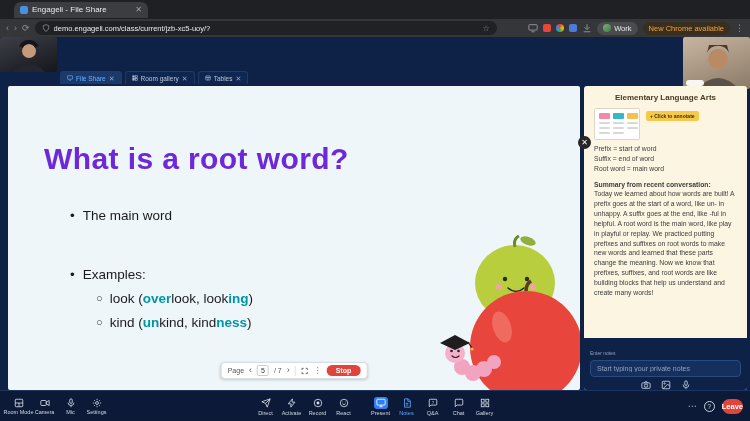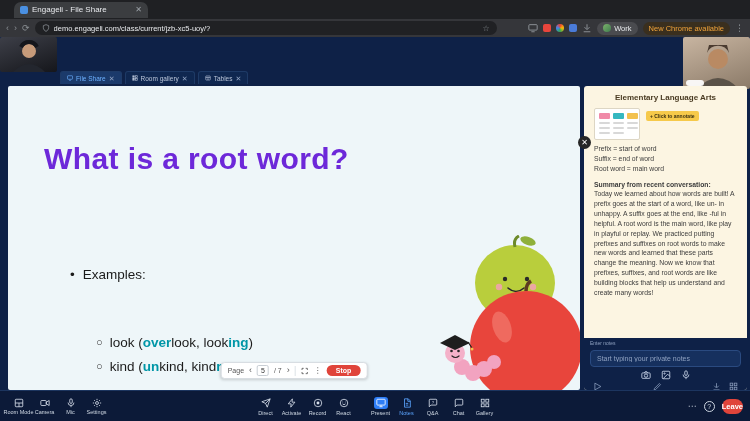--- a/index.html
+++ b/index.html
@@ -45,21 +45,21 @@
   .app-tab.active{background:#1b3a6b;color:#6db1ff;}
   .app-tab svg{width:6px;height:6px;}
   .app-tab .x{font-size:7px;color:#8fa1c0;line-height:1;}
 
   
   .slide{position:absolute;left:8px;top:86px;width:572px;height:304px;background:#eef6f9;border-radius:2px;overflow:hidden;}
   .slide-title{position:absolute;left:36px;top:56px;font-size:30px;font-weight:600;letter-spacing:.4px;color:#6d28d9;}
   .bullet{position:absolute;left:62px;font-size:13.5px;color:#1b1b1b;font-weight:500;}
   .bullet::before{content:"•";margin-right:8px;}
   .b1{top:122px}.b2{top:144px}.exlabel{top:181px}
-  .sub{position:absolute;left:88px;font-size:13.5px;color:#1b1b1b;font-weight:500;margin-top:44px;}
+  .sub{position:absolute;left:88px;font-size:13.5px;color:#1b1b1b;font-weight:500;}
   .sub::before{content:"○";margin-right:7px;font-size:11px;position:relative;top:-1px;color:#333;}
   .sb1{top:205px}.sb2{top:229px}.sb3{top:253px}
   .affix{color:var(--teal,#0096a7);font-weight:700;}
   .illus{position:absolute;right:0;bottom:0;width:170px;height:155px;}
 
   
   .page-bar{position:absolute;left:50%;transform:translateX(-50%);bottom:11px;display:flex;align-items:center;gap:5px;background:#fff;border:1px solid #d8dde2;border-radius:4px;box-shadow:0 1px 3px rgba(0,0,0,.18);padding:3px 6px;height:17px;}
   .pb-label{font-size:7px;color:#555;}
   .pb-arrow{font-size:9px;color:#555;line-height:1;}
   .pb-num{font-size:7px;color:#333;border:1px solid #c8ced4;border-radius:2px;padding:0 3px;line-height:9px;}
@@ -75,21 +75,21 @@
   .notes-title{text-align:center;font-size:8px;font-weight:700;color:#4a3b22;padding-top:7px;}
   .thumb-row{display:flex;margin:6px 8px 4px 10px;gap:6px;align-items:flex-start;}
   .thumb{position:relative;width:46px;height:32px;background:#fff;border:1px solid #ddd6c4;border-radius:2px;flex:0 0 auto;}
   .tcol{position:absolute;top:4px;width:11px;height:6px;border-radius:1px;}
   .tc1{left:4px;background:#f08aa8;} .tc2{left:18px;background:#35b8c0;} .tc3{left:32px;background:#f2c14e;}
   .tline{position:absolute;height:2px;border-radius:1px;background:#d8d8d8;width:11px;}
   .badge{background:var(--yellow,#f6c94a);color:#3a3012;font-size:5px;font-weight:700;padding:2px 4px;border-radius:2px;margin-top:3px;white-space:nowrap;}
   .notes-text{margin:2px 10px 0;font-size:6.8px;line-height:1.45;color:#3c3c3c;}
   .notes-text .gap{height:6px;}
   .notes-text .head{font-weight:700;}
-  .notes-input-area{position:absolute;left:0;right:0;bottom:0;height:52px;background:var(--navy,#0e2147);border-radius:0 0 3px 3px;padding:2px 6px 3px;margin-top:20px;}
+  .notes-input-area{position:absolute;left:0;right:0;bottom:0;height:52px;background:var(--navy,#0e2147);border-radius:0 0 3px 3px;padding:12px 6px 3px;margin-top:20px;}
   .enter-label{font-size:5px;color:#8fa1c0;margin-bottom:1px;}
   .notes-input{width:100%;height:17px;background:#16305e;border:1px solid #2a4a80;border-radius:4px;color:#cdd9ec;font-size:7px;padding:0 6px;outline:none;}
   .notes-input::placeholder{color:#8fa1c0;}
   .media-row{display:flex;justify-content:center;gap:10px;margin-top:3px;}
   .media-row .mi{width:10px;height:10px;color:#cdd9ec;}
   .action-row{display:flex;align-items:center;justify-content:space-between;margin-top:2px;padding:0 3px;}
   .action-row .ai{width:9px;height:9px;color:#8fa1c0;}
   .ar-group{display:flex;gap:8px;align-items:center;}
 
   
@@ -196,20 +196,21 @@
           <path d="M3 10h18M12 10v10"></path>
         </svg>
       <span>Tables</span>
       <span class="x">✕</span>
     </div>
   </div>
 
   <div class="slide">
     <div class="slide-title">What is a root word?</div>
 
+    <div class="bullet b1">The main word</div>
     <div class="bullet exlabel">Examples:</div>
 
     <div class="sub sb1"><span>look (</span><span class="affix">over</span><span>look, look</span><span class="affix">ing</span><span>)</span></div>
     <div class="sub sb2"><span>kind (</span><span class="affix">un</span><span>kind, kind</span><span class="affix">ness</span><span>)</span></div>
 
     <svg class="illus" viewBox="0 0 170 155">
       <ellipse cx="105" cy="48" rx="40" ry="38" fill="#b9ce3c"></ellipse>
       <path d="M105 12 q-2 -8 4 -11" stroke="#6d8a2a" stroke-width="3" fill="none"></path>
       <ellipse cx="118" cy="6" rx="8" ry="4" fill="#8fb03a" transform="rotate(20 118 6)"></ellipse>
       <circle cx="95" cy="44" r="2.2" fill="#2a2a2a"></circle>

